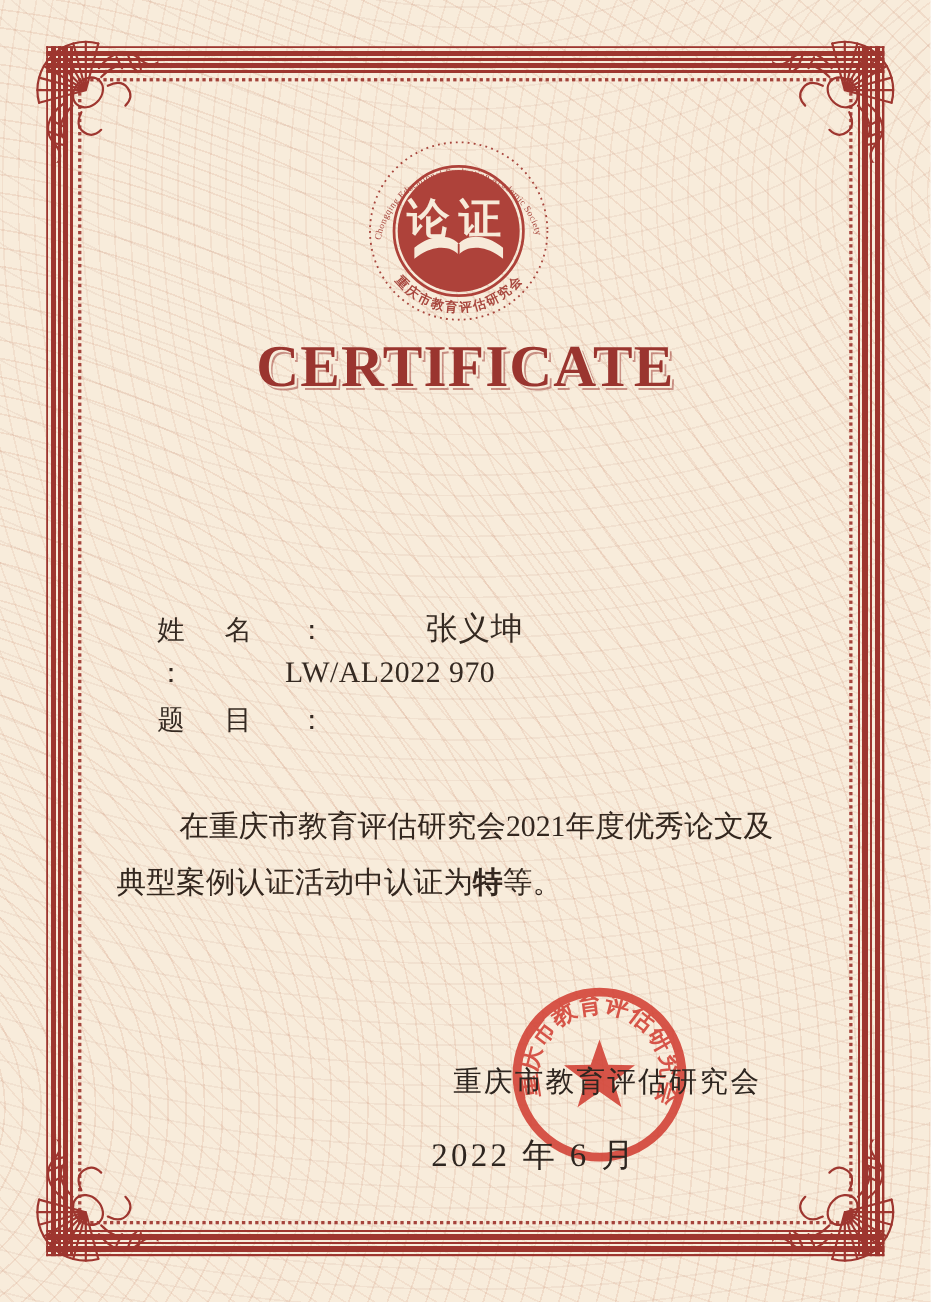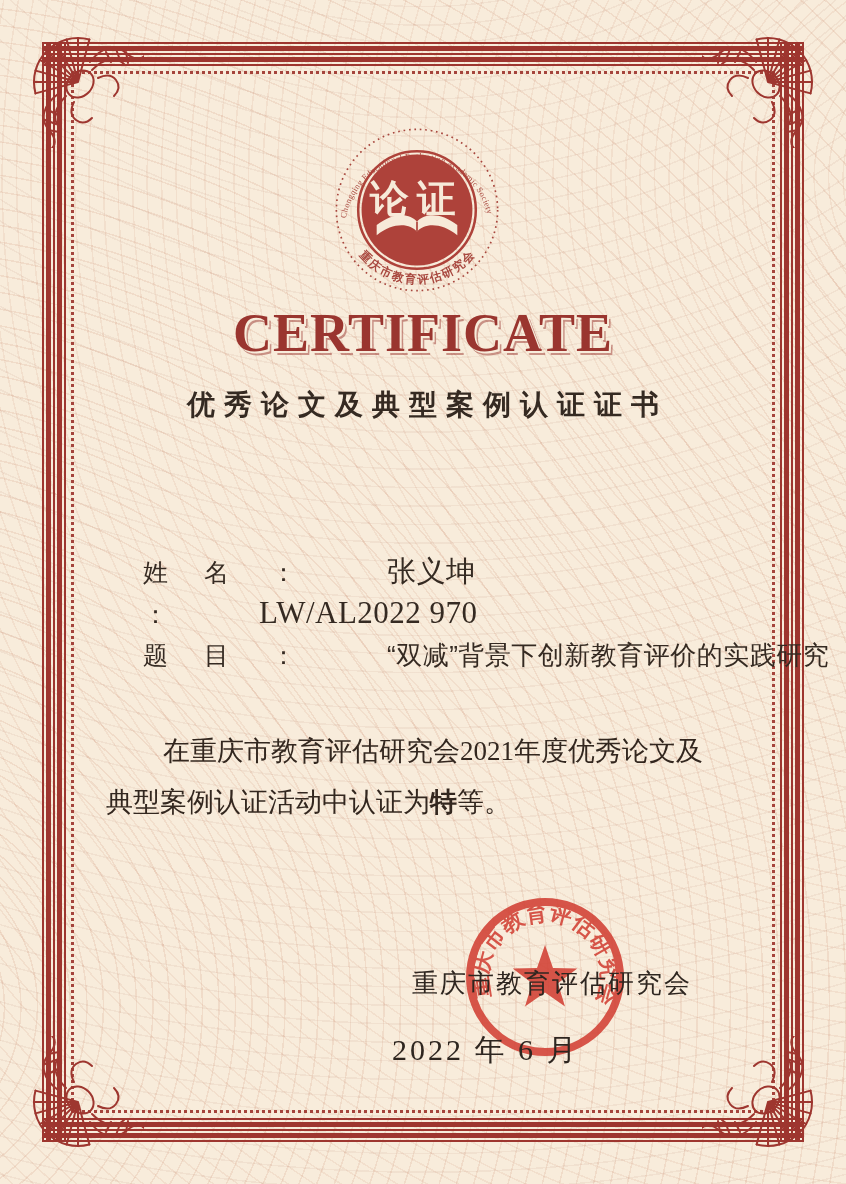--- a/index.html
+++ b/index.html
@@ -34,21 +34,21 @@
     text-shadow:2px 2px 0 #f8ecdb,3.5px 3.5px 0 rgba(154,53,47,.5);}
   .title-zh{position:absolute;top:386px;left:0;width:100%;text-align:center;
     font-size:28px;font-weight:700;letter-spacing:9px;text-indent:9px;color:#352a22;}
   
   .fields{position:absolute;left:143px;top:552px;color:#352a22;}
   .frow{display:flex;align-items:baseline;margin-bottom:11px;height:32px;gap:42px;}
   .flabel{display:inline-block;width:86px;font-size:25px;text-align:justify;text-align-last:justify;}
   .fcolon{display:inline-block;width:26px;font-size:25px;}
   .fvalue{font-size:27px;letter-spacing:.5px;margin-left:48px;}
   .fvalue.name{font-family:"Liberation Sans","DejaVu Sans",sans-serif;font-size:29px;font-weight:500;}
-  .fvalue.code{font-size:31px;text-align:right;}
+  .fvalue.code{font-size:27px;text-align:right;}
   .fvalue.topic{font-family:"Liberation Sans","DejaVu Sans",sans-serif;font-size:26px;}
   
   .body-text{position:absolute;left:106px;top:726px;color:#33271f;font-size:27px;line-height:51px;white-space:nowrap;}
   .body-line1{text-indent:57px;}
   .grade{font-family:"Liberation Sans","DejaVu Sans",sans-serif;font-weight:600;}
   
   .stamp{position:absolute;left:440px;top:872px;width:210px;height:210px;z-index:4;}
   .footer-org{position:absolute;left:392px;top:966px;width:320px;text-align:center;
     font-size:26px;letter-spacing:2px;color:#2e2620;z-index:5;}
   .footer-date{position:absolute;left:392px;top:1030px;width:320px;text-align:left;
@@ -108,36 +108,34 @@
     <circle cx="100" cy="100" r="70" fill="none" stroke="#ae423a" stroke-width="3"></circle>
     <circle cx="100" cy="100" r="66" fill="#ae423a"></circle>
     <text x="100" y="102" text-anchor="middle" font-size="46" font-weight="bold" letter-spacing="10" fill="#f7ead9" font-family="Liberation Serif, serif">论证</text>
     <g>
       <path d="M52,118 C72,102 92,104 100,114 C108,104 128,102 148,118 L148,130 C128,114 108,116 100,126 C92,116 72,114 52,130 Z" fill="#f7ead9"></path>
       <path d="M100,114 L100,126" stroke="#ae423a" stroke-width="2"></path>
     </g>
   </svg>
 
   <div class="title-en">CERTIFICATE</div>
-  <div class="title-zh">优秀论文及典型案例认证证书</div>
 
   <div class="fields">
     <div class="frow">
       <span class="flabel">姓名</span>
         <span class="fcolon">：</span>
         <span class="fvalue name">张义坤</span>
     </div>
     <div class="frow">
         <span class="fcolon">：</span>
         <span class="fvalue code">LW/AL2022 970</span>
     </div>
     <div class="frow">
       <span class="flabel">题目</span>
         <span class="fcolon">：</span>
-        <span class="fvalue topic">“双减”背景下创新教育评价的实践研究</span>
     </div>
   </div>
 
   <div class="body-text">
     <div class="body-line1">在重庆市教育评估研究会2021年度优秀论文及</div>
     <div class="body-line2"><span>典型案例认证活动中认证为</span><span class="grade">特</span><span>等。</span></div>
   </div>
 
   <svg class="stamp" viewBox="0 0 210 210" xmlns="http://www.w3.org/2000/svg">
     <g opacity="0.88">

